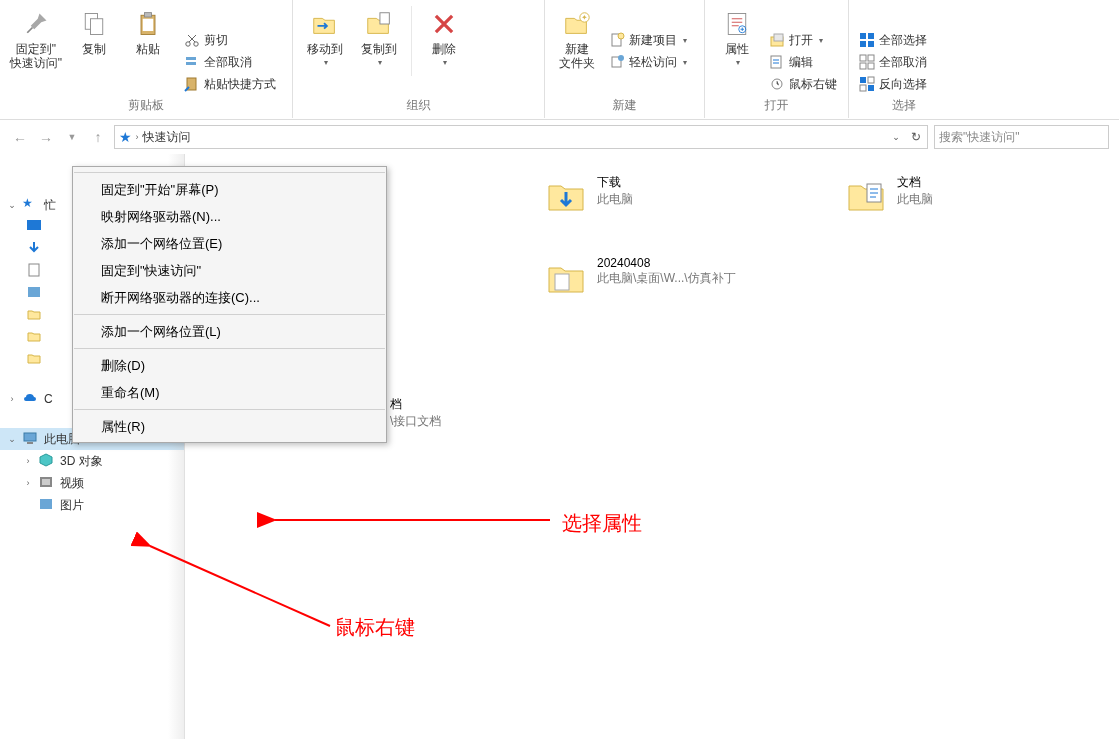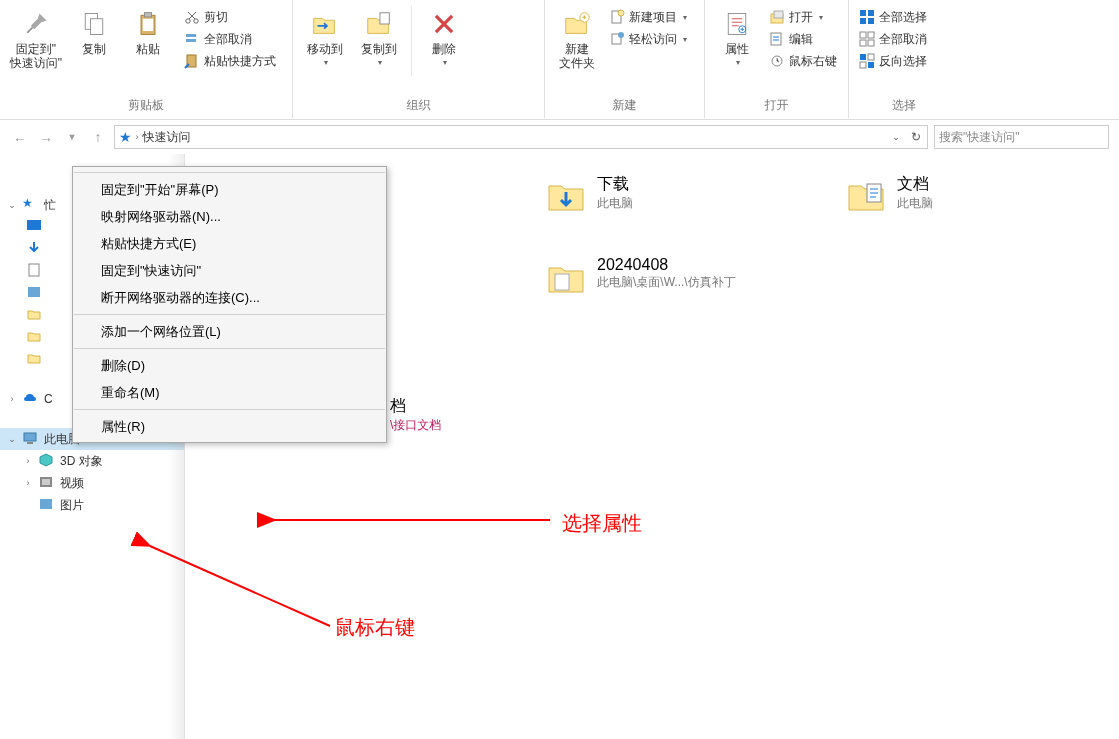--- a/index.html
+++ b/index.html
@@ -9,42 +9,42 @@
   .ribbon { height:120px; width:100%; background:#fff; border-bottom:1px solid #ddd; display:flex; align-items:flex-start; }
   .group { height:118px; display:flex; flex-direction:column; justify-content:space-between; border-right:1px solid #e0e0e0; padding:4px 6px 0 6px; }
   .group-body { display:flex; align-items:flex-start; gap:2px; }
   .group-title { text-align:center; font-size:12px; color:#777; padding-bottom:4px; }
   .big-btn { width:52px; height:80px; display:flex; flex-direction:column; align-items:center; justify-content:flex-start; gap:2px; padding-top:4px; border-radius:2px; }
   .big-icon { width:32px; height:32px; display:flex; align-items:center; justify-content:center; }
   .big-lbl { font-size:12px; text-align:center; line-height:1.2; }
   .small-row { height:22px; display:flex; align-items:center; gap:4px; padding:0 4px; border-radius:2px; }
   .si { width:16px; height:16px; display:flex; align-items:center; justify-content:center; }
   .dd { font-size:8px; color:#666; margin-left:2px; }
-  .stack { display:flex; flex-direction:column; gap:0px; padding-top:2px; }
+  .stack { display:flex; flex-direction:column; gap:0px; padding-top:2px;margin-top:23px; }
   
   .addrbar { height:34px; width:100%; display:flex; align-items:center; padding:0 10px; gap:6px; background:#fff; }
   .navbtn { width:20px; height:20px; color:#999; display:flex; align-items:center; justify-content:center; font-size:14px; }
   .addr-box { flex:1; height:24px; border:1px solid #ccc; display:flex; align-items:center; padding:0 4px; gap:4px; position:relative; }
   .addr-controls { position:absolute; right:2px; top:0; bottom:0; display:flex; align-items:center; gap:2px; }
   .ac { width:18px; height:18px; color:#555; display:flex; align-items:center; justify-content:center; }
   .search-box { width:175px; height:24px; border:1px solid #ccc; display:flex; align-items:center; padding:0 4px; color:#888; }
   
   .body { display:flex; height:calc(100% - 120px - 34px); position:relative; }
   .nav-pane { width:185px; border-right:1px solid #e0e0e0; padding-top:40px; overflow:hidden; position:relative; }
   .tree-item { height:22px; display:flex; align-items:center; gap:4px; padding-left:6px; }
   .tree-item.selected { background:#cde6f7; }
   .tw { width:12px; text-align:center; color:#666; font-size:9px;}
   .nv-icon { width:18px; height:18px; }
   .nav-scroll-hint { position:absolute; right:0; top:0; bottom:0; width:16px; background:linear-gradient(to right, transparent, rgba(200,200,200,0.3)); }
   .content { flex:1; padding:20px 20px; overflow:hidden; position:relative; }
   .item-grid { display:flex; flex-wrap:wrap; gap:40px 60px; }
   .item { width:240px; display:flex; align-items:flex-start; gap:10px; }
   .folder-icon { width:42px; height:42px; }
   .item-txt { display:flex; flex-direction:column; }
-  .item-name { font-size:16px; color:#000; }
+  .item-name { font-size:12px; color:#000; }
   .item-path { font-size:12px; color:#777; }
   .partial-item { position:absolute; left:20px; top:215px; }
   
   .ctx { position:absolute; left:72px; top:166px; width:315px; background:#f5f5f5; border:1px solid #aaa; box-shadow:2px 2px 6px rgba(0,0,0,0.25); z-index:100; padding:2px 0; }
   .ctx-item { height:27px; display:flex; align-items:center; padding:0 20px 0 28px; font-size:13px; color:#000; }
   .ctx-sep { height:1px; background:#d0d0d0; margin:3px 1px; }
   
   .annot { position:absolute; color:#ff0000; font-size:20px; font-weight:500; z-index:50; }
   svg.arrow { position:absolute; z-index:49; overflow:visible; }
 </style>
@@ -427,31 +427,31 @@
               <span class="item-name">20240408</span>
               <span class="item-path">此电脑\桌面\W...\仿真补丁</span>
             </div>
         </div>
 
       </div>
 
       <div class="partial-item" style="left:205px; top:242px">
         <div style="display:flex;flex-direction:column">
           <span class="item-name" style="color:#000">档</span>
-          <span class="item-path" style="color:#be185d">\接口文档</span>
+          <span class="item-path" style="color:#737373">\接口文档</span>
         </div>
       </div>
     </div>
   </div>
 
   <div class="ctx" id="ctx">
       <div class="ctx-sep"></div>
       <div class="ctx-item">固定到"开始"屏幕(P)</div>
       <div class="ctx-item">映射网络驱动器(N)...</div>
-      <div class="ctx-item">粘贴快捷方式(E)</div>
+      <div class="ctx-item">添加一个网络位置(E)</div>
       <div class="ctx-item">固定到"快速访问"</div>
       <div class="ctx-item">断开网络驱动器的连接(C)...</div>
       <div class="ctx-sep"></div>
       <div class="ctx-item">添加一个网络位置(L)</div>
       <div class="ctx-sep"></div>
       <div class="ctx-item">删除(D)</div>
       <div class="ctx-item">重命名(M)</div>
       <div class="ctx-sep"></div>
       <div class="ctx-item">属性(R)</div>
     </div>

